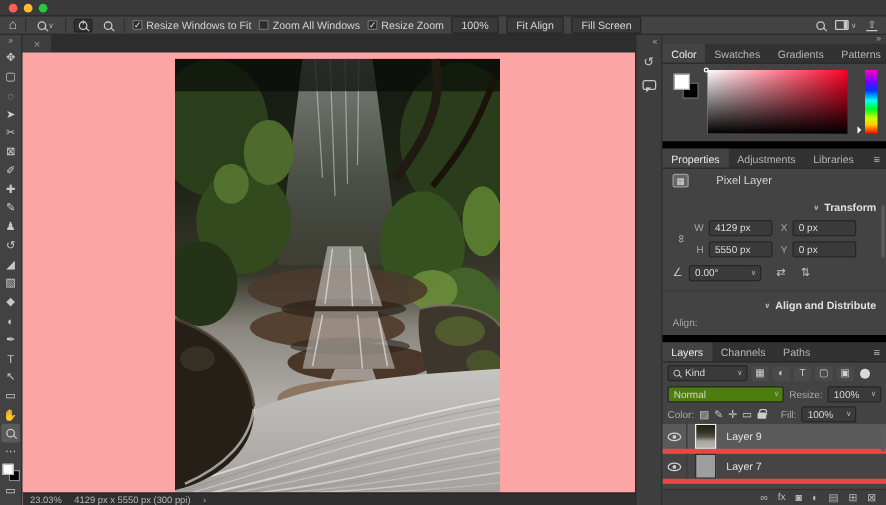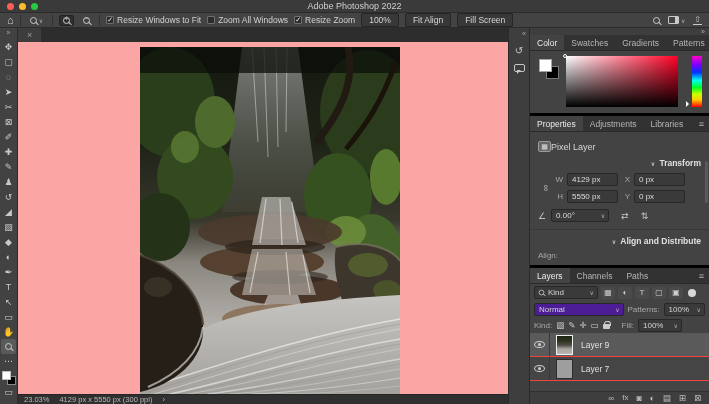--- a/index.html
+++ b/index.html
@@ -78,35 +78,35 @@
   .bubble { width:11px; height:8px; border:1px solid #c6c6c6; border-radius:2px; position:relative; }
   .bubble::after { content:''; position:absolute; left:2px; bottom:-3px; border:2px solid transparent; border-top-color:#c6c6c6; border-left-color:#c6c6c6; width:0; height:0; }
   
   .panels { width:179px; display:flex; flex-direction:column; background:#434343; }
   .panels-top { height:7px; position:relative; background:#3e3e3e; }
   .panels-top .pcol { position:absolute; right:4px; top:0px; font-size:7px; color:#a8a8a8; }
   .ptabs { height:16px; background:#323232; display:flex; align-items:stretch; border-bottom:1px solid #2a2a2a; }
   .ptab { padding:0 7px; display:flex; align-items:center; color:#b5b5b5; font-size:8.5px; }
   .ptab.active { background:#434343; color:#ececec; }
   .pmenu { margin-left:auto; display:flex; align-items:center; padding-right:5px; color:#b5b5b5; font-size:9px; }
-  .pgroup { position:relative; border-bottom:3px solid #000000; }
+  .pgroup { position:relative; border-bottom:6px solid #000000; }
   
   .color-content { height:62px; position:relative; }
   .cs-fg { position:absolute; left:9px; top:8px; width:13px; height:13px; background:#fff; border:1px solid #a5a5a5; z-index:2; }
   .cs-bg { position:absolute; left:16px; top:15px; width:13px; height:13px; background:#000; border:1px solid #7a7a7a; }
   .satbox { position:absolute; left:36px; top:5px; width:112px; height:51px;
     background-image: linear-gradient(to top, #000, rgba(0,0,0,0)), linear-gradient(to right, #fff, #ff0026); }
   .satdot { position:absolute; left:33px; top:3px; width:4px; height:4px; border:1px solid #fff; border-radius:50%; }
   .huestrip { position:absolute; right:7px; top:5px; width:10px; height:51px;
     background: linear-gradient(to bottom, #ff00c8, #7700ff 18%, #0033ff 32%, #00ffee 48%, #00ff22 62%, #ccff00 75%, #ffcc00 86%, #ff0000 100%); }
   .huemark { position:absolute; right:17px; top:50px; width:0; height:0;
     border:3px solid transparent; border-left-color:#fff; }
   
   .prop-content { padding:4px 8px 5px 8px; }
-  .pixel-layer { display:flex; align-items:flex-end; gap:0; height:16px; }
+  .pixel-layer { display:flex; align-items:flex-start; gap:22px; height:16px; }
   .pl-icon { width:13px; height:11px; border:1px solid #9a9a9a; border-radius:2px; background:#666;
     display:flex; align-items:center; justify-content:center; font-size:7px; color:#ddd; }
   .sec-head { display:flex; align-items:center; gap:4px; margin-top:6px; color:#e0e0e0; font-weight:bold; font-size:8.5px;justify-content:flex-end; }
   .sec-chev { font-size:6px; color:#b0b0b0; }
   .tgrid { display:grid; grid-template-columns:15px 10px 51px 12px 51px; gap:4px 2px; margin-top:5px; align-items:center; }
   .linkcell { grid-row:1 / span 2; display:flex; align-items:center; justify-content:center;
     color:#c0c0c0; transform:rotate(90deg); font-size:9px; }
   .flabel { color:#a8a8a8; text-align:right; padding-right:2px; font-size:8px; }
   .field { background:#3a3a3a; border:1px solid #272727; border-radius:2px; height:13px;
     display:flex; align-items:center; padding:0 4px; font-size:8px; color:#dcdcdc; }
@@ -120,32 +120,32 @@
   .vscroll { position:absolute; right:1px; top:45px; width:3px; height:42px; background:#5a5a5a; border-radius:2px; }
   
   .layers-group { flex:1; display:flex; flex-direction:column; border-bottom:none; }
   .filter-row { height:17px; display:flex; align-items:center; gap:3px; padding:0 4px; }
   .kind-select { display:flex; align-items:center; gap:3px; background:#3a3a3a; border:1px solid #272727;
     border-radius:2px; height:13px; padding:0 3px; width:64px; font-size:8px; }
   .fbtn { width:14px; height:12px; background:#4a4a4a; border-radius:2px; display:flex;
     align-items:center; justify-content:center; font-size:8px; color:#d0d0d0; }
   .pin { width:8px; height:8px; border-radius:50%; background:#d8d8d8; margin-left:2px; }
   .blend-row { height:16px; display:flex; align-items:center; gap:4px; padding:0 4px; font-size:8px; }
-  .blend-select { width:96px; height:13px; background:#4c1d95; border:1px solid #272727; border-radius:2px;
+  .blend-select { width:96px; height:13px; background:#4d7c0f; border:1px solid #272727; border-radius:2px;
     display:flex; align-items:center; padding:0 4px; font-size:8px; }
   .dimlab { color:#a8a8a8; }
   .small-select { width:44px; height:13px; background:#3a3a3a; border:1px solid #272727; border-radius:2px;
     display:flex; align-items:center; padding:0 4px; font-size:8px; }
   .lock-row { height:16px; display:flex; align-items:center; gap:4px; padding:0 4px; font-size:8px; }
   .lk { color:#cccccc; font-size:8.5px; }
   .lock-shape { position:relative; width:7px; height:5px; background:#cccccc; border-radius:1px; margin-top:3px; }
   .lock-shape::before { content:''; position:absolute; left:1px; top:-3px; width:5px; height:4px;
     border:1px solid #cccccc; border-bottom:none; border-radius:3px 3px 0 0; }
   .rows { flex:1; overflow:hidden; position:relative; background:#454545; }
-  .lrow { height:24px; display:flex; align-items:center; border-bottom:1px solid #ef4444; }
+  .lrow { height:24px; display:flex; align-items:center; border-bottom:4px solid #ef4444; }
   .lrow.selected { background:#5a5a5a; }
   .eyecell { width:20px; display:flex; align-items:center; justify-content:center; align-self:stretch; border-right:1px solid #3a3a3a; }
   .eye { position:relative; width:11px; height:7px; border:1px solid #d0d0d0; border-radius:50%; }
   .eye::after { content:''; position:absolute; left:3px; top:1px; width:3px; height:3px; background:#d0d0d0; border-radius:50%; }
   .thumb { width:17px; height:20px; background:#9e9e9e; margin-left:6px; border:1px solid #2e2e2e; }
   .thumb.t9 { border:1px solid #f0f0f0;
     background:linear-gradient(180deg,#1c2415 0%,#2e3520 30%,#55514a 52%,#a8a5a0 72%,#b9b6b2 100%); }
   .lname { margin-left:8px; font-size:8.5px; color:#e0e0e0; }
   .rows-scroll { position:absolute; right:1px; top:2px; width:3px; height:20px; background:#5c5c5c; border-radius:2px; }
   .layers-footer { height:13px; border-top:1px solid #2f2f2f; display:flex; align-items:center;
@@ -157,21 +157,20 @@
 <body>
 
 <div class="app">
 
   <div class="titlebar">
     <div class="lights">
       <span class="light red"></span>
       <span class="light yellow"></span>
       <span class="light green"></span>
     </div>
-    <div class="title-text">Adobe Photoshop 2022</div>
   </div>
 
   <div class="optionsbar">
     <span class="glyph" style="font-size:11px">⌂</span>
     <span class="opt-sep"></span>
     <span class="tool-btn">
       <span class="mag"></span>
       <span class="chev">∨</span>
     </span>
     <span class="opt-sep"></span>
@@ -442,25 +441,25 @@
           </span>
           <span class="fbtn">▦</span>
           <span class="fbtn">◐</span>
           <span class="fbtn">T</span>
           <span class="fbtn">▢</span>
           <span class="fbtn">▣</span>
           <span class="pin"></span>
         </div>
         <div class="blend-row">
           <span class="blend-select dd">Normal</span>
-          <span class="dimlab">Patterns:</span>
+          <span class="dimlab">Resize:</span>
           <span class="small-select dd">100%</span>
         </div>
         <div class="lock-row">
-          <span class="dimlab">Kind:</span>
+          <span class="dimlab">Color:</span>
           <span class="lk">▨</span>
           <span class="lk">✎</span>
           <span class="lk">✛</span>
           <span class="lk">▭</span>
           <span class="lock-shape"></span>
           <span class="dimlab" style="margin-left:8px">Fill:</span>
           <span class="small-select dd">100%</span>
         </div>
         <div class="rows">
           <div class="lrow selected">

